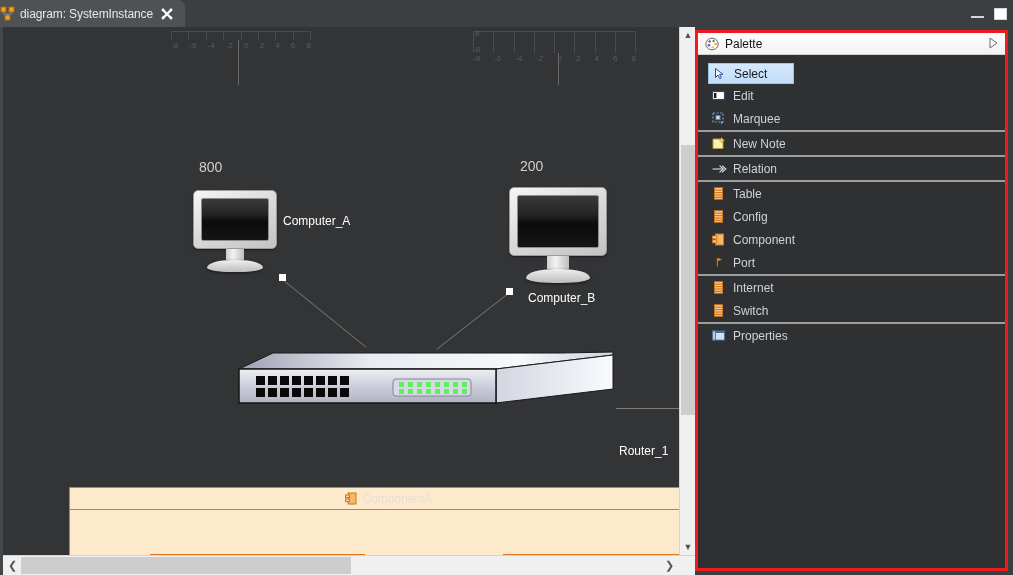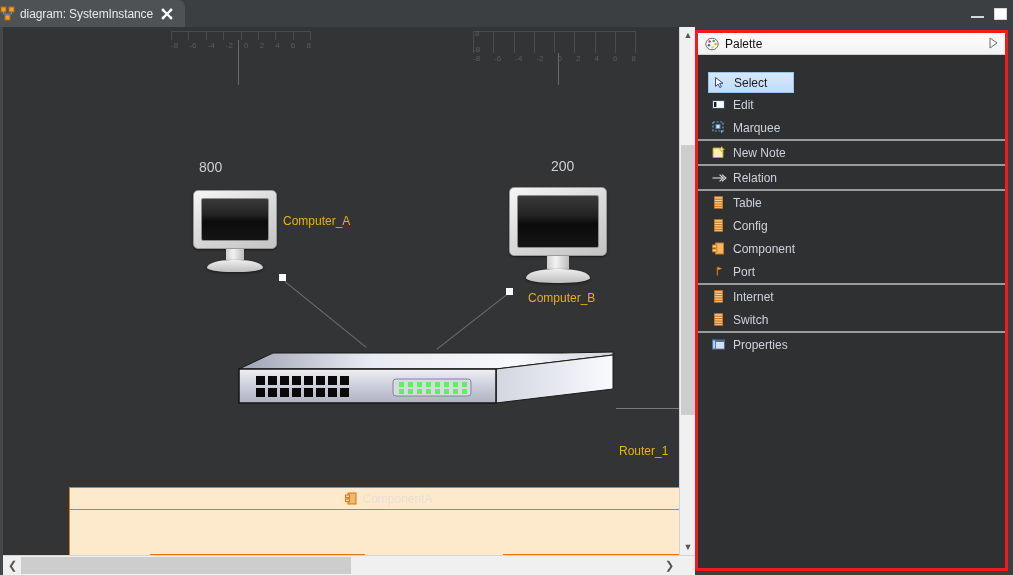--- a/index.html
+++ b/index.html
@@ -118,21 +118,21 @@
   .mon-base {
     width: 66%; height: 15%;
     margin: 0 auto;
     background: linear-gradient(180deg,#efefef,#bdbdbd);
     border-radius: 50%/70% 70% 40% 40%;
     box-shadow: 0 1px 3px rgba(0,0,0,.55);
   }
 
   .node-label {
     position: absolute;
-    color: #eab308; font-size: 12px; white-space: nowrap;
+    color: #ffffff; font-size: 12px; white-space: nowrap;
   }
   .num-label {
     position: absolute;
     color: #cfcfcf; font-size: 14px;
   }
   .conn-line {
     position: absolute;
     background: #6e6e6e;
     transform-origin: 0 0;
     height: 1px;
@@ -205,21 +205,21 @@
     background: linear-gradient(180deg,#ffffff,#f2f2f2);
     border-bottom: 1px solid #cfcfcf;
     display: flex; align-items: center;
     padding: 0 6px 0 7px;
     gap: 6px;
   }
   .palette-hdr-title { color: #111; font-size: 12px; flex: 1; }
   .palette-body {
     position: absolute; left: 0; top: 22px; right: 0; bottom: 0;
     background: #2f3031;
-    padding-top: 17px;
+    padding-top: 8px;
   }
   .pal-group { border-bottom: 2px solid #9c9c9c; }
   .pal-group:last-of-type { border-bottom: none; }
   .pal-item {
     height: 23px;
     display: flex; align-items: center;
     padding-left: 14px; gap: 7px;
     color: #cdd3da; font-size: 12px;
   }
   .pal-item.selected {
@@ -321,21 +321,21 @@
           <span>8</span>
         </div>
       </div>
       <div class="num-label" style="left:472px; top:2px; font-size:8px; color:#5b5c5f;">8</div>
       <div class="num-label" style="left:470px; top:18px; font-size:8px; color:#5b5c5f;">-8</div>
 
       <div class="conn-line" style="left:235px; top:13px; width:1px; height:45px; background:#6a6a6a;"></div>
       <div class="conn-line" style="left:555px; top:26px; width:1px; height:32px; background:#6a6a6a;"></div>
 
       <div class="num-label" style="left:196px; top:132px;">800</div>
-      <div class="num-label" style="left:517px; top:131px;margin-left:31px;">200</div>
+      <div class="num-label" style="left:517px; top:131px;">200</div>
 
       <div class="monitor" style="left:190px; top:163px; width:84px; height:82px;">
         <div class="mon-bezel">
           <div class="mon-screen"></div>
         </div>
         <div class="mon-neck"></div>
         <div class="mon-base"></div>
       </div>
       <div class="node-label" style="left:280px; top:187px;">Computer_A</div>
 

